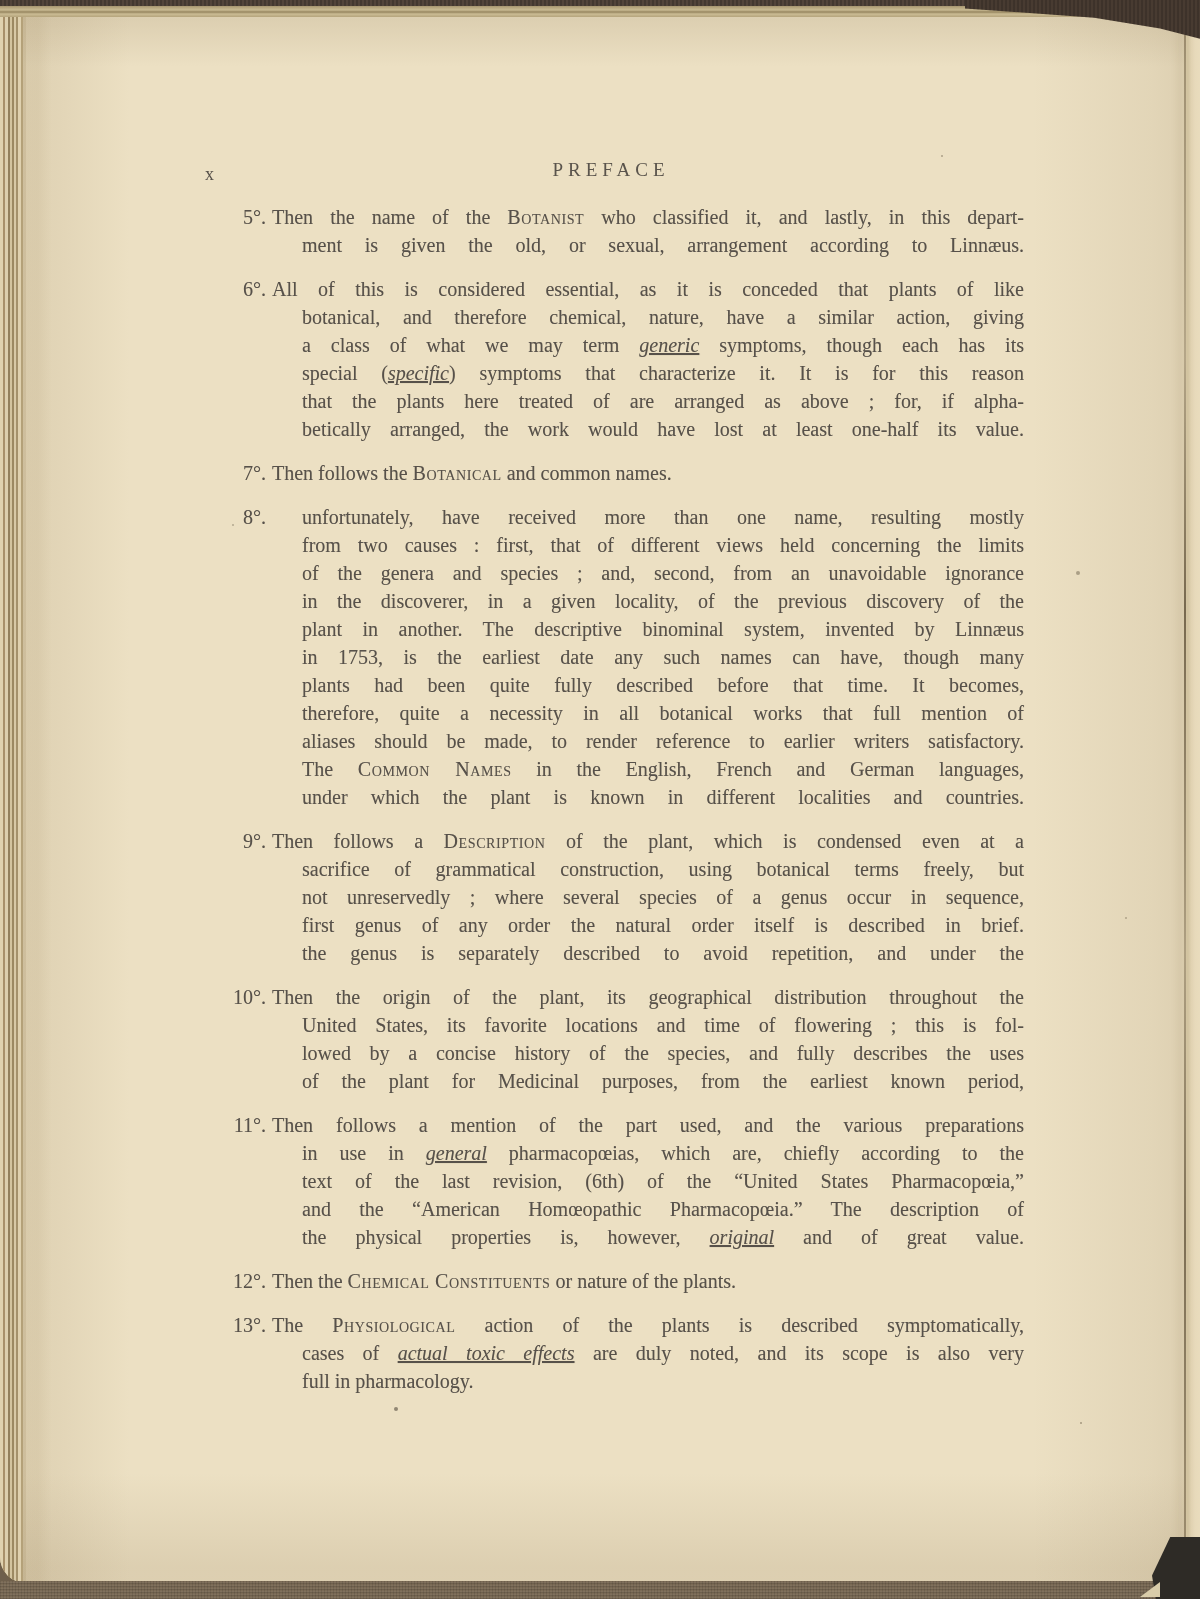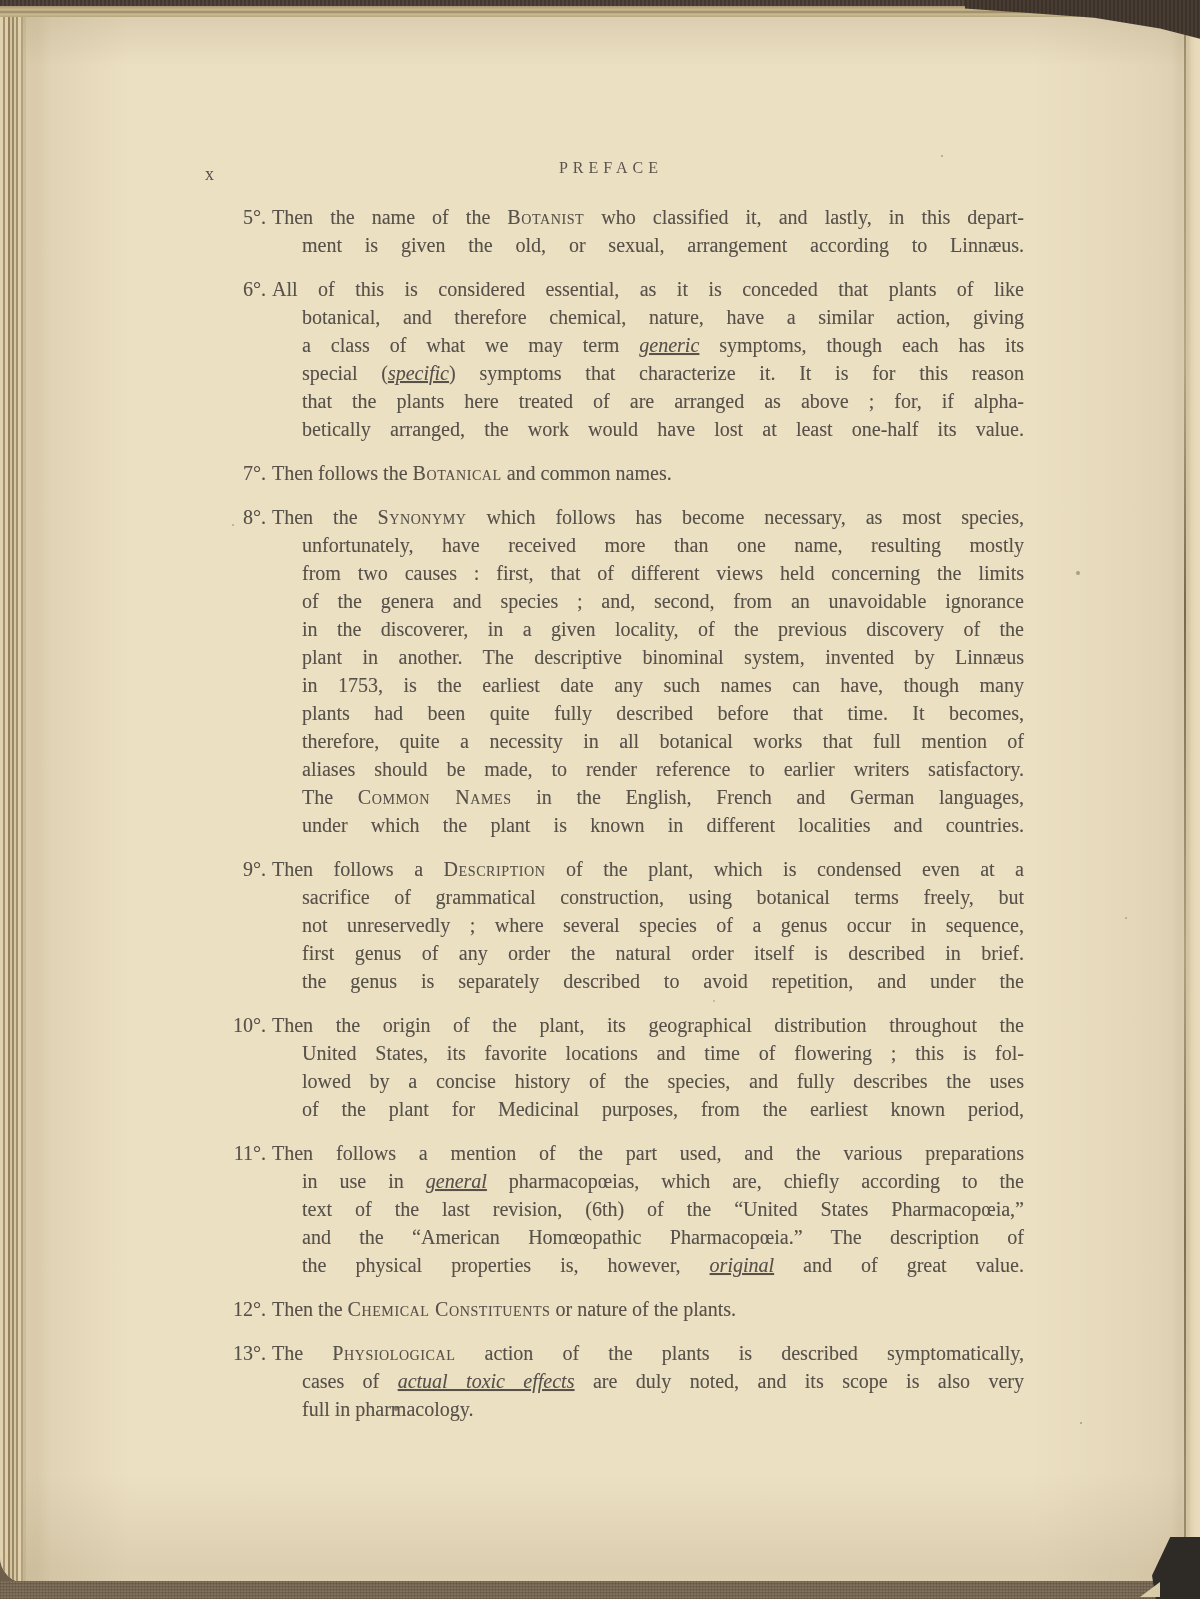--- a/index.html
+++ b/index.html
@@ -109,21 +109,21 @@
   }
 
   
   .pageno {
     position: absolute; left: 205px; top: 152px;
     font-size: 18px; color: #57514a; letter-spacing: 1px;
   }
   .header {
     position: absolute; left: 198px; top: 147px; width: 826px;
     text-align: center;
-    font-size: 16px; letter-spacing: 5px; color: #5a544c;
+    font-size: 19px; letter-spacing: 5px; color: #5a544c;
   }
   .items {
     position: absolute; left: 198px; top: 191px; width: 826px;
     font-size: 20px; color: #57514a;
     text-shadow: 0.2px 0.2px 0.4px rgba(60,55,48,0.25);
   }
   .item { position: relative; }
   .item + .item { margin-top: 16px; }
   .num {
     position: absolute; left: 20px; top: 0; width: 48px;
@@ -166,21 +166,20 @@
           <div class="line"><span>special (</span><span class="seg-i">specific</span><span>) symptoms that characterize it.  It is for this reason</span></div>
           <div class="line"><span>that the plants here treated of are arranged as above ; for, if alpha-</span></div>
           <div class="line"><span>betically arranged, the work would have lost at least one-half its value.</span></div>
         </div>
         <div class="item">
           <span class="num">7°.</span>
           <div class="line first ragged"><span>Then follows the </span><span class="seg-sc">Botanical</span><span> and common names.</span></div>
         </div>
         <div class="item">
           <span class="num">8°.</span>
-          <div class="line first"><span>Then the </span><span class="seg-sc">Synonymy</span><span> which follows has become necessary, as most species,</span></div>
           <div class="line"><span>unfortunately, have received more than one name, resulting mostly</span></div>
           <div class="line"><span>from two causes : first, that of different views held concerning the limits</span></div>
           <div class="line"><span>of the genera and species ;  and, second, from an unavoidable ignorance</span></div>
           <div class="line"><span>in the discoverer, in a given locality, of the previous discovery of the</span></div>
           <div class="line"><span>plant in another.  The descriptive binominal system, invented by Linnæus</span></div>
           <div class="line"><span>in 1753, is the earliest date any such names can have, though many</span></div>
           <div class="line"><span>plants had been quite fully described before that time.  It becomes,</span></div>
           <div class="line"><span>therefore, quite a necessity in all botanical works that full mention of</span></div>
           <div class="line"><span>aliases should be made, to render reference to earlier writers satisfactory.</span></div>
           <div class="line"><span>The </span><span class="seg-sc">Common Names</span><span> in the English, French and German languages,</span></div>

